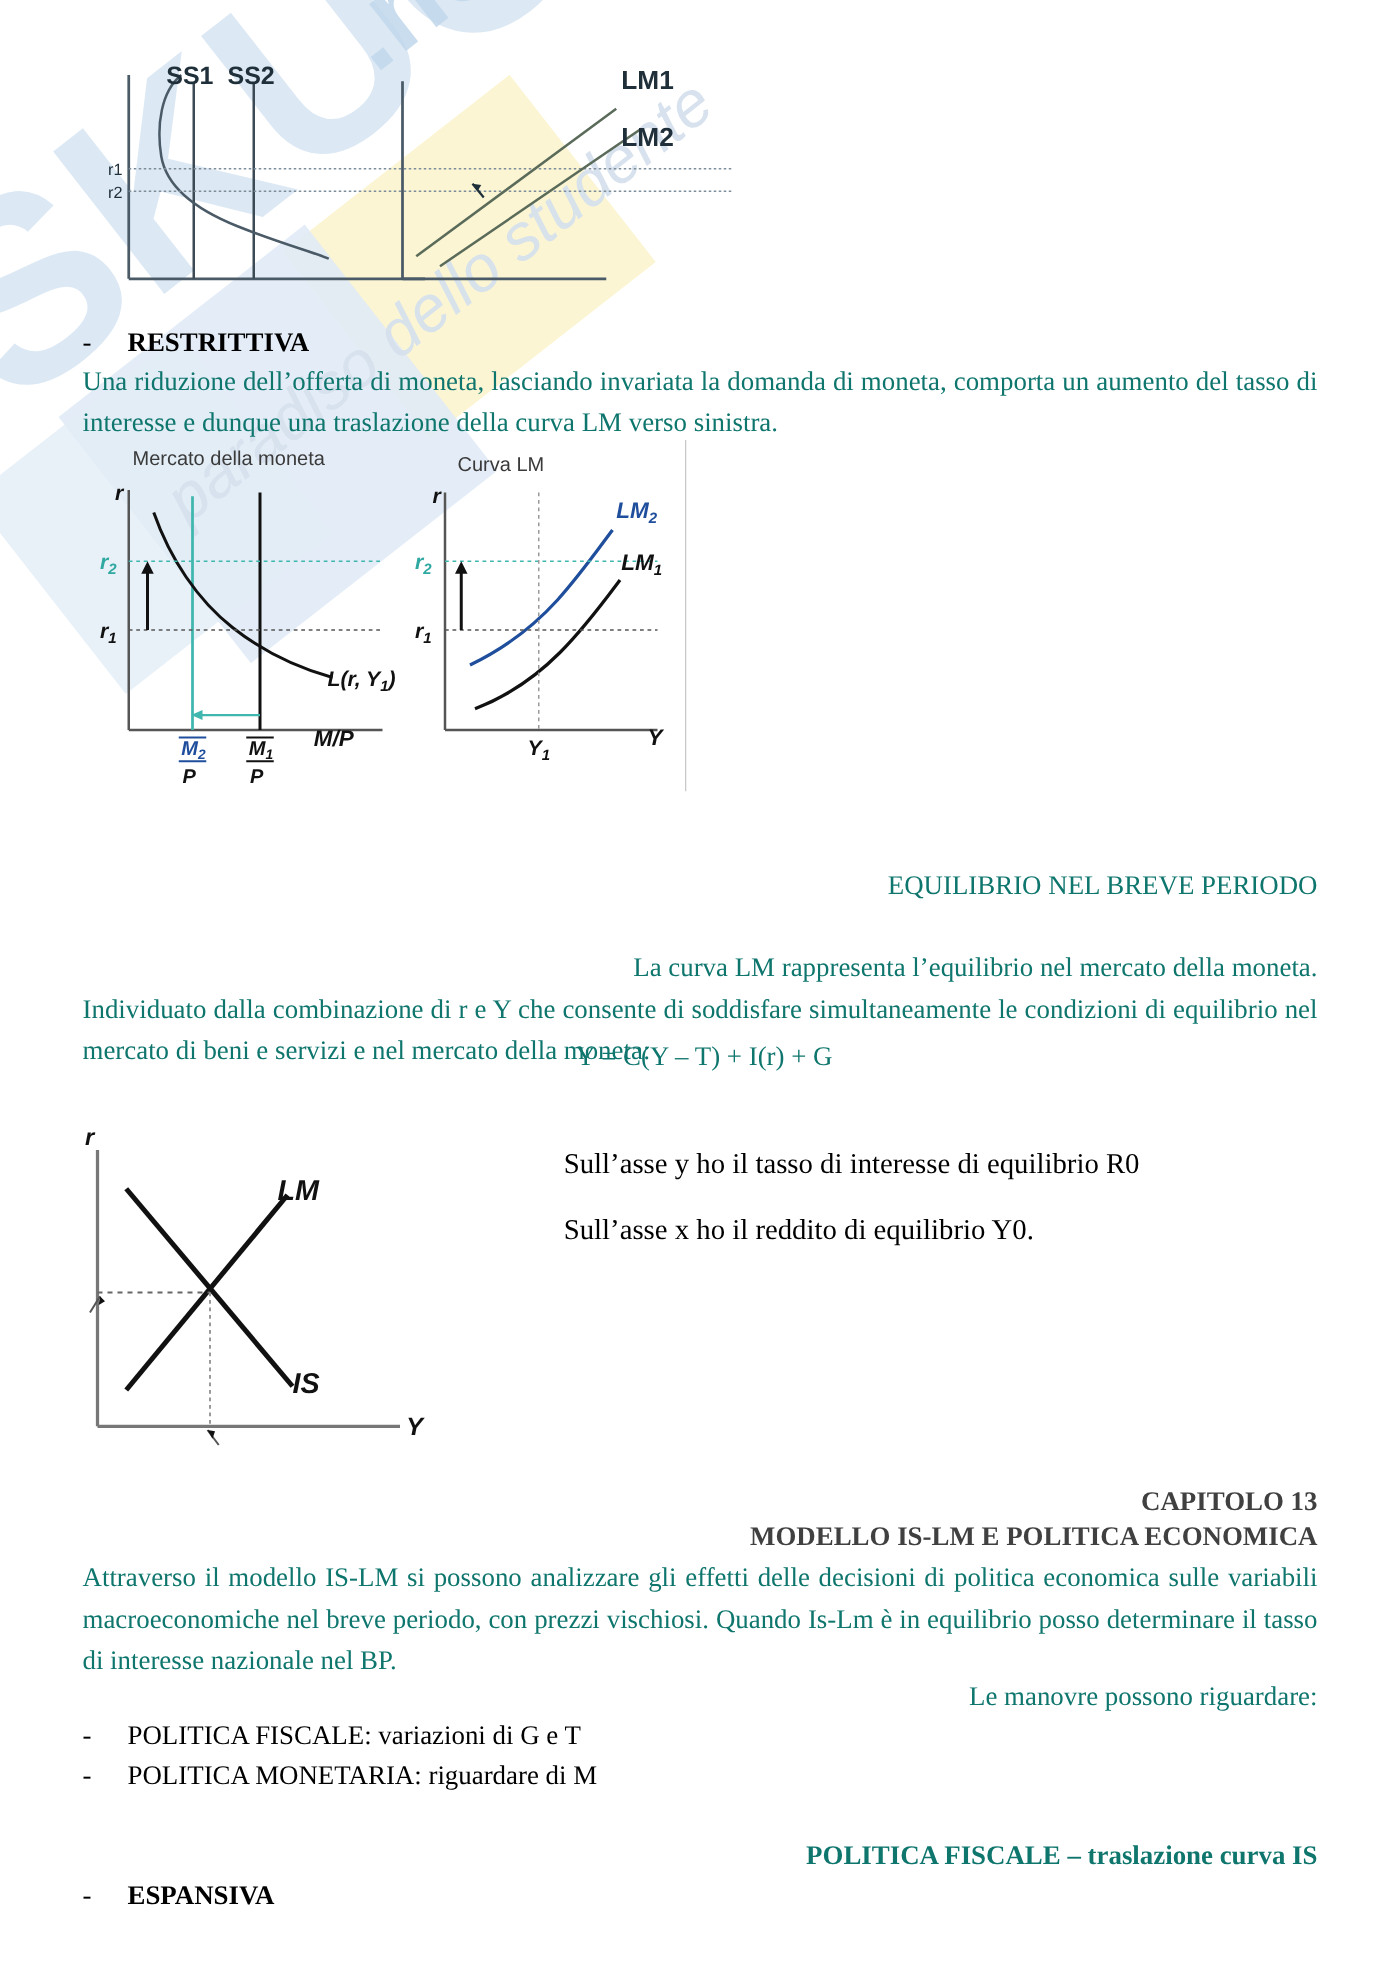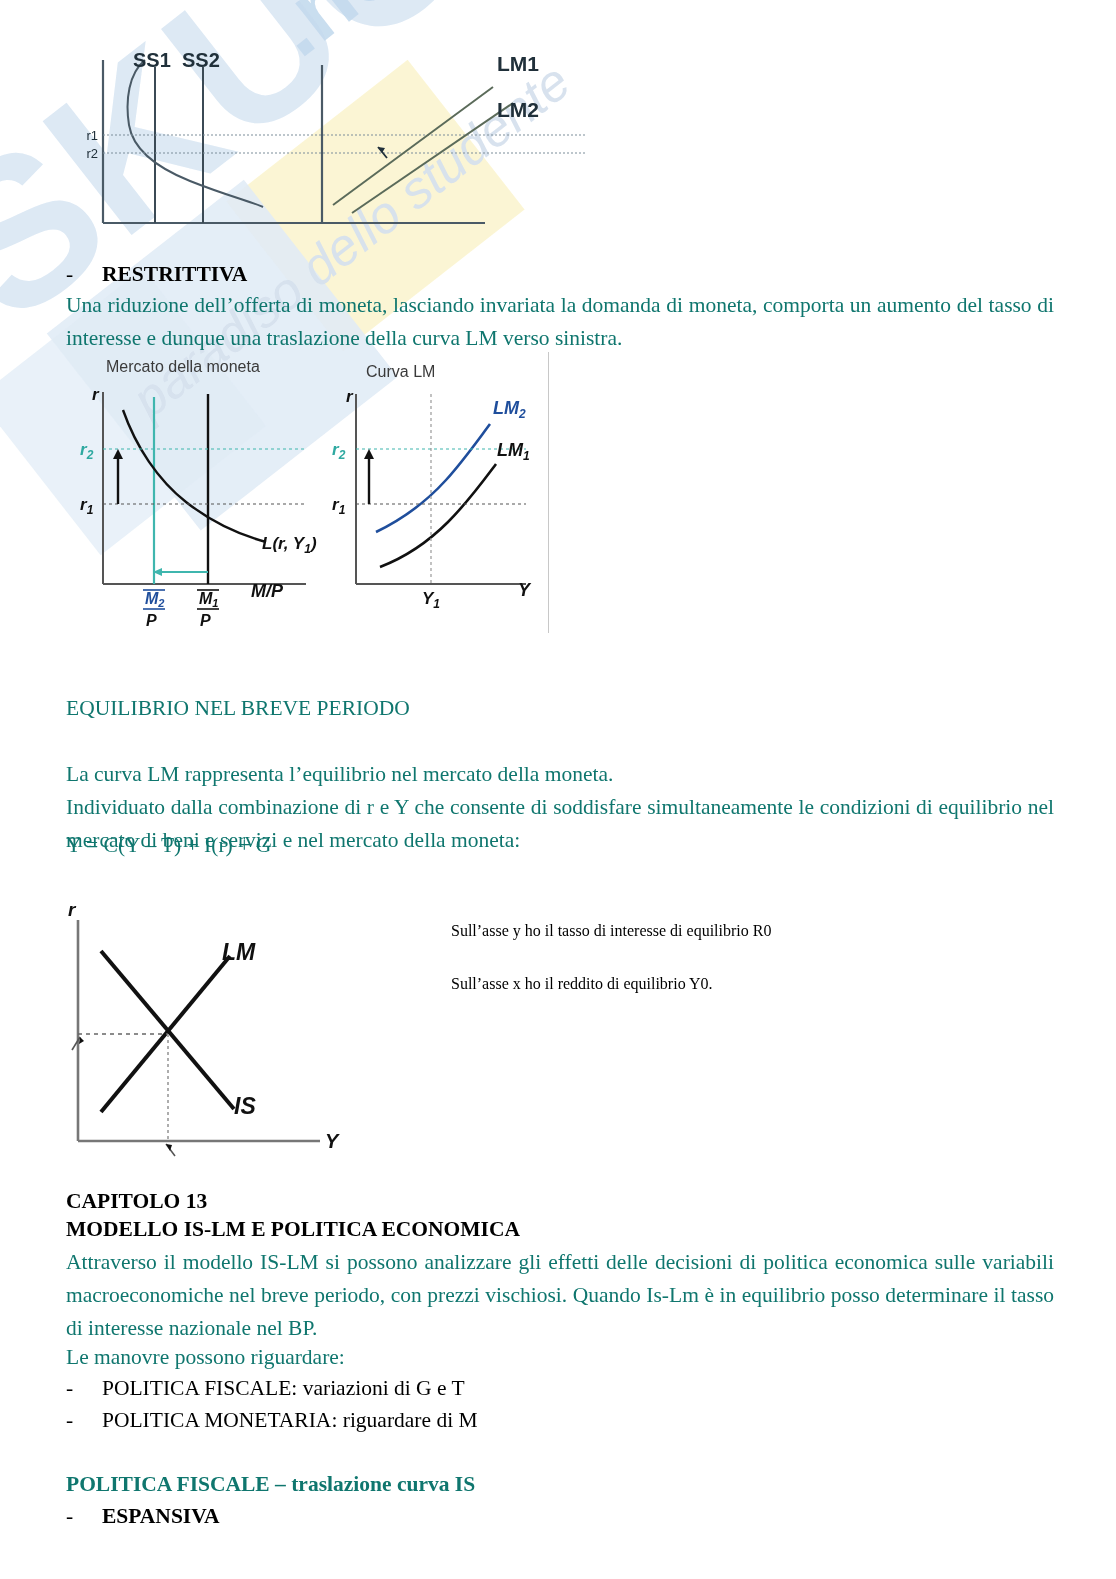--- a/index.html
+++ b/index.html
@@ -39,44 +39,44 @@
   }
 
   
   .para {
     position: absolute;
     font-size: 21.5px;
     line-height: 33px;
     text-align: justify;
     color: #0f766e;
   }
-  .para.nojust { text-align: left; }
+  .para.nojust { text-align: right; }
 
   .bullet-row {
     position: absolute;
     font-size: 21.5px;
     line-height: 33px;
   }
   .bullet-dash {
     position: absolute;
     left: 0;
     top: 0;
   }
   .bullet-text {
     position: absolute;
     left: 36px;
     top: 0;
     white-space: nowrap;
   }
   .bold { font-weight: bold; }
-  .red { color: #000000; font-weight: bold; }
+  .red { color: #404040; font-weight: bold; }
 
   .sideblock {
     position: absolute;
-    font-size: 16px;
+    font-size: 23px;
     line-height: 31px;
   }
   .sideblock p { margin: 0 0 22px 0; }
   .sideblock p:last-child { margin-bottom: 0; }
 
   
   .vsep {
     position: absolute;
     background: #c8c8c8;
     width: 1px;

